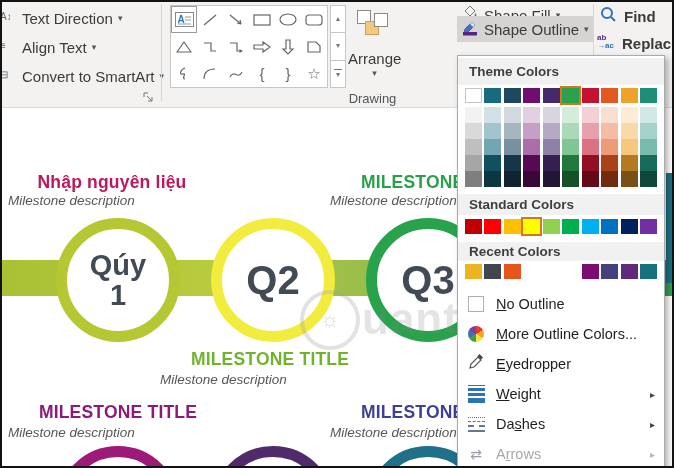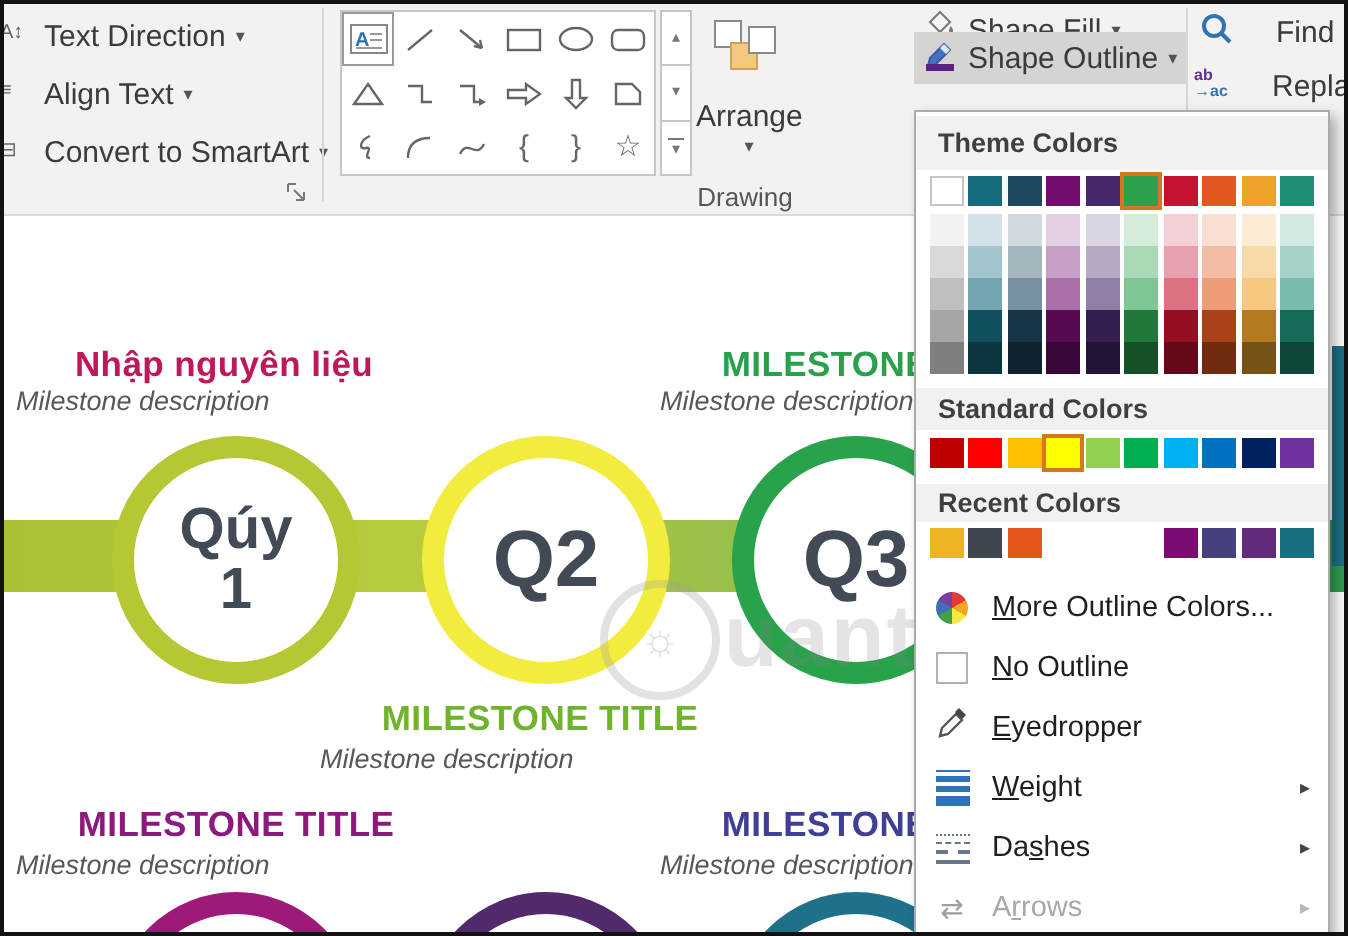--- a/index.html
+++ b/index.html
@@ -32,21 +32,21 @@
   .arr-icon{ position:relative; width:34px; height:40px; margin:6px auto 2px; }
   .arr-icon .sq{ position:absolute; width:14px; height:14px; background:#fff; border:1px solid #8a8a8a; }
   .arr-icon .sq.tan{ background:#f3c97f; border-color:#cfa258; }
   .qs-icon{ position:relative; width:28px; height:32px; margin:6px auto 4px; border:1px solid #b5b5b5; border-radius:7px; background:#fff; }
   .qs-icon .brush{ position:absolute; left:4px; top:18px; width:20px; height:3px; background:linear-gradient(90deg,#2E74B5 0 35%,#444 35%); transform:rotate(-38deg); border-radius:2px; }
 
   .fo-btn{ position:absolute; left:457px; width:136px; display:flex; align-items:center; }
   .fo-btn .flabel{ font-size:15px; color:#3b3b3b; margin-left:5px; }
   .fo-btn.pressed{ background:#d5d4d2; }
   .ed-btn{ position:absolute; display:flex; align-items:center; }
-  .ed-btn .elabel{ font-size:15px; color:#3b3b3b; margin-left:21px; white-space:nowrap; }
+  .ed-btn .elabel{ font-size:15px; color:#3b3b3b; margin-left:7px; white-space:nowrap;font-weight:bold; }
   .rep-ic{ width:18px; height:18px; font-size:8px; font-weight:bold; line-height:8px; }
   .rep-ic .l1{ color:#5B2D91; display:block; }
   .rep-ic .l2{ color:#2E74B5; display:block; }
 
   
   .slide{ position:absolute; left:0; top:108px; width:674px; height:360px; background:#fff; z-index:1; }
   .band{ position:absolute; left:0; top:152px; width:674px; height:36px; background:linear-gradient(90deg,#a9c035 0%,#b7cb3c 30%,#98be4b 55%,#55a94b 80%,#2f9e52 100%); }
   .qcircle{ position:absolute; width:124px; height:124px; border-radius:50%; background:#fff; display:flex; align-items:center; justify-content:center; text-align:center; font-weight:bold; color:#414a55; white-space:pre-line; }
   .mtitle{ position:absolute; width:220px; text-align:center; font-size:17.5px; font-weight:bold; letter-spacing:.2px; }
   .mdesc{ position:absolute; width:220px; text-align:left; font-size:13.5px; font-style:italic; color:#575757; }
@@ -405,29 +405,29 @@
         <div class="sw"></div>
         <div class="sw"></div>
         <div class="sw" style="background: rgb(122, 12, 116);"></div>
         <div class="sw" style="background: rgb(69, 64, 126);"></div>
         <div class="sw" style="background: rgb(98, 42, 125);"></div>
         <div class="sw" style="background: rgb(23, 112, 127);"></div>
       </div>
     <div class="mitems" id="menu-items">
         <div class="mitem">
           <div class="micon">
+            <div class="sw-none"></div>
+          </div>
+          <span class="mlabel"><u>N</u>o Outline</span>
+        </div>
+        <div class="mitem">
+          <div class="micon">
             <div class="wheel"></div>
           </div>
           <span class="mlabel"><u>M</u>ore Outline Colors...</span>
-        </div>
-        <div class="mitem">
-          <div class="micon">
-            <div class="sw-none"></div>
-          </div>
-          <span class="mlabel"><u>N</u>o Outline</span>
         </div>
         <div class="mitem">
           <div class="micon">
             <span><svg width="18" height="18">
                 <path d="M3 15 l1-4 7-7 3 3 -7 7 z" fill="#fff" stroke="#555" stroke-width="1.2"></path>
                 <path d="M10.5 3 l2-2 3.5 3.5 -2 2 z" fill="#444"></path>
               </svg></span>
           </div>
           <span class="mlabel"><u>E</u>yedropper</span>
         </div>

